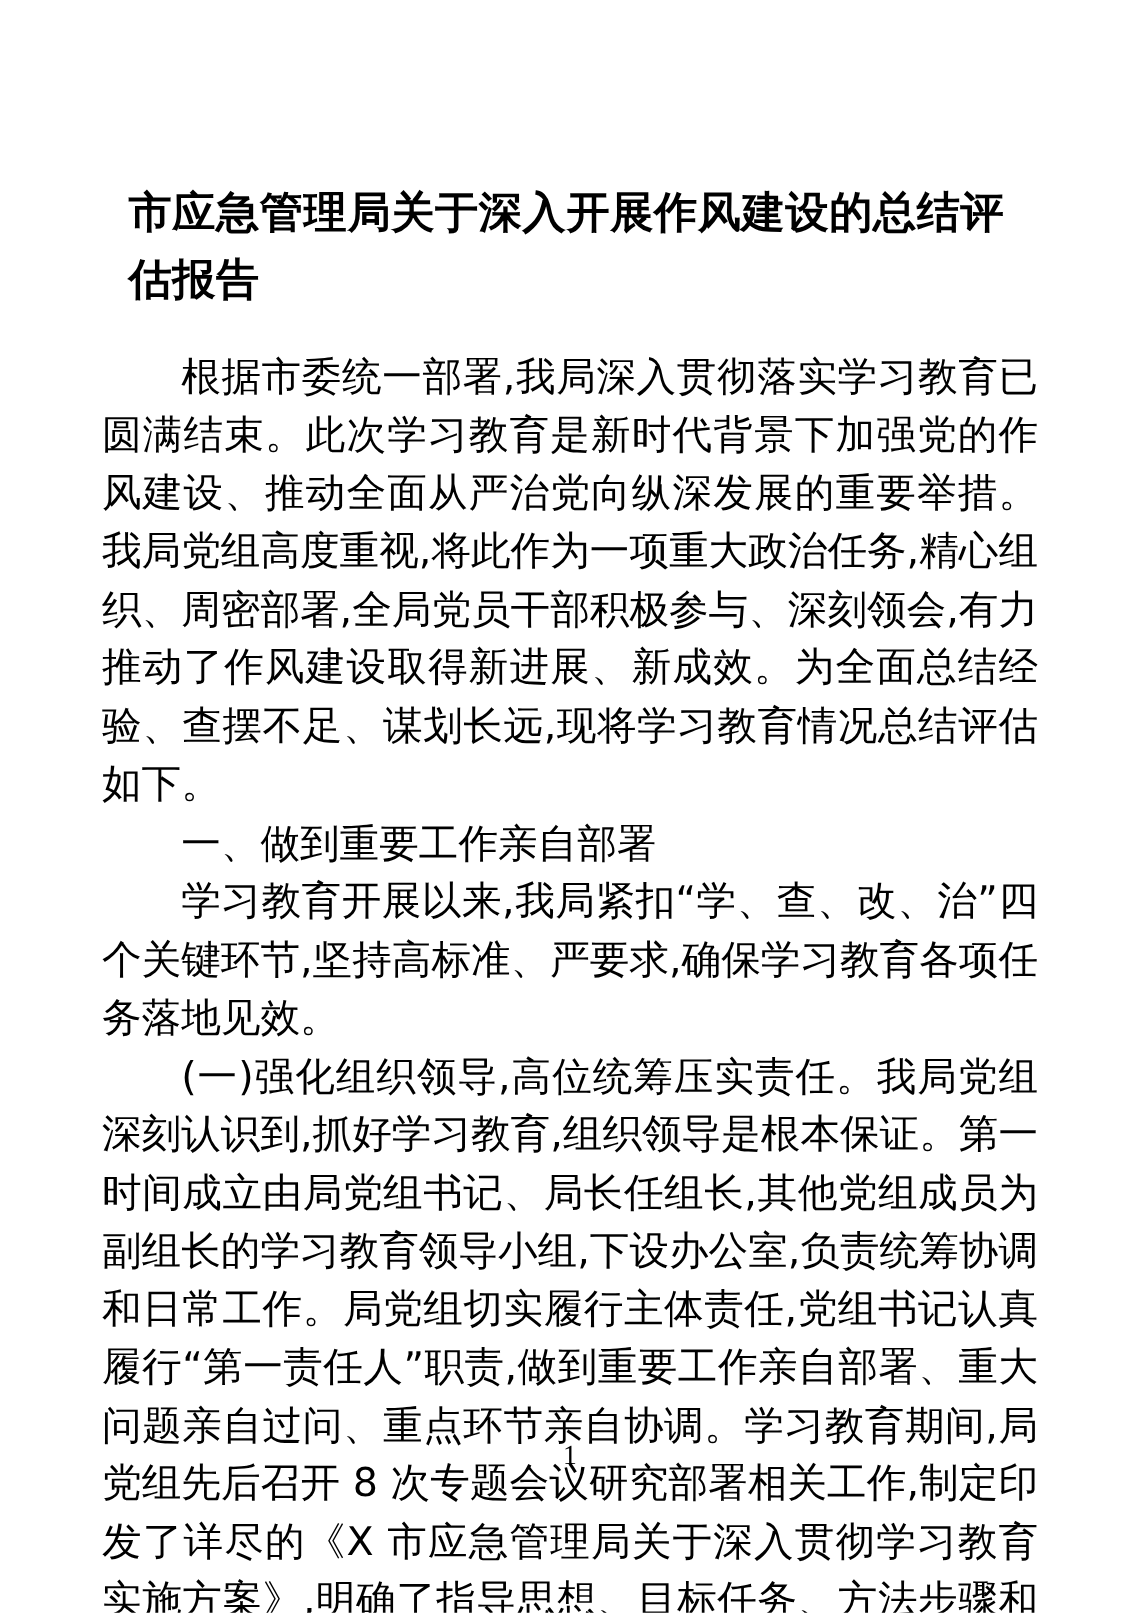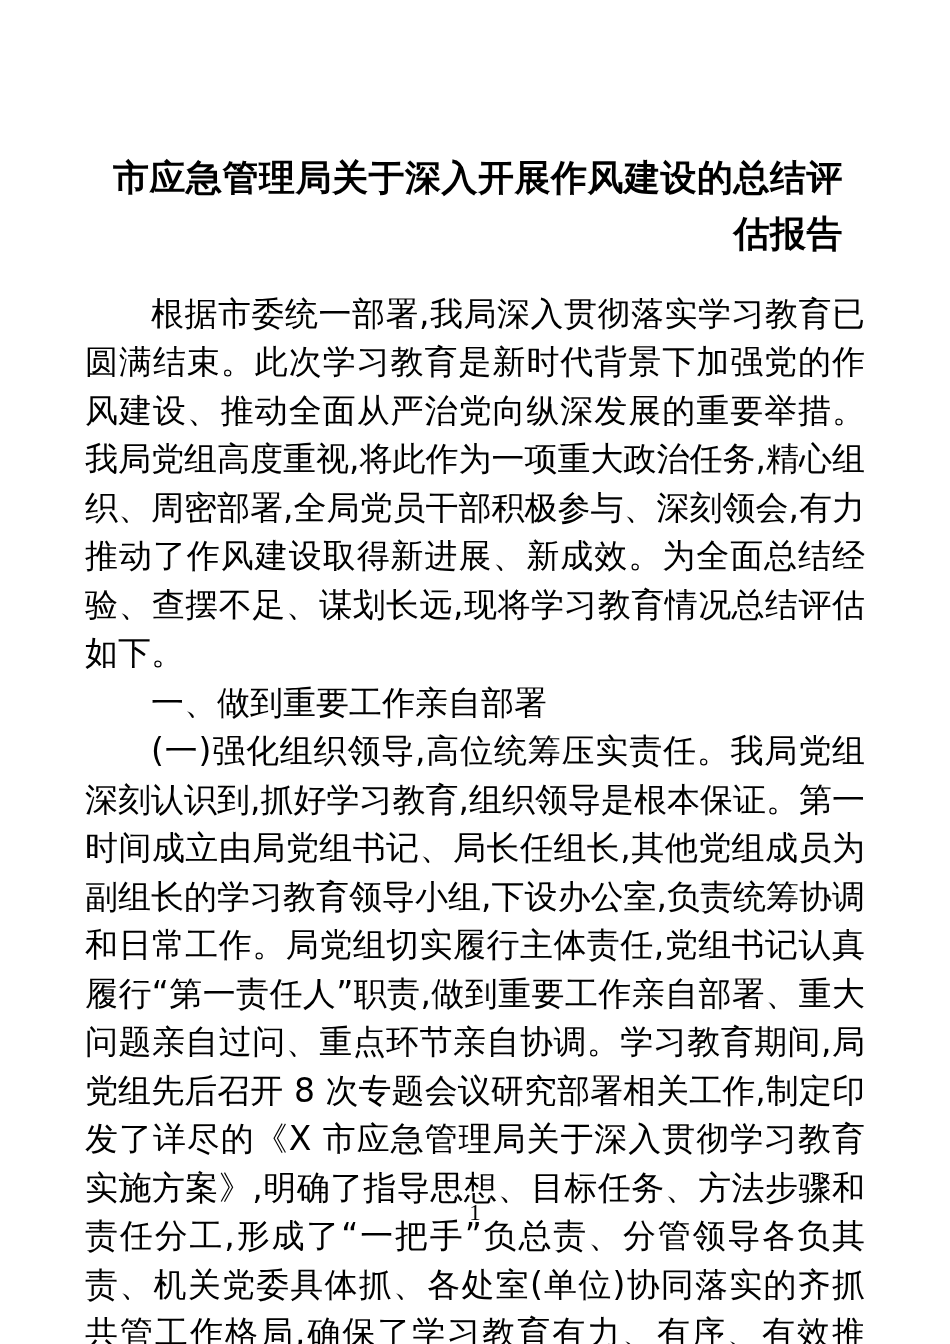--- a/index.html
+++ b/index.html
@@ -19,21 +19,21 @@
     box-sizing: border-box;
     width: 950px;
     height: 1344px;
     padding: 150px 85px 0 85px;
     position: relative;
   }
   .doc-title {
     font-size: 36px;
     font-weight: bold;
     line-height: 1.55;
-    text-align: right;
+    text-align: left;
     letter-spacing: 0.5px;
     margin: 0 0 28px 0;
     padding: 0 22px;
   }
   .body-text {
     font-size: 33px;
     line-height: 1.47;
     text-align: justify;
     text-justify: inter-ideograph;
     margin: 0;
@@ -59,18 +59,19 @@
 </head>
 <body>
 
 <div class="page">
 
   <h1 class="doc-title">市应急管理局关于深入开展作风建设的总结评估报告</h1>
 
   <div class="body-text">
     <p class="para">根据市委统一部署,我局深入贯彻落实学习教育已圆满结束。此次学习教育是新时代背景下加强党的作风建设、推动全面从严治党向纵深发展的重要举措。我局党组高度重视,将此作为一项重大政治任务,精心组织、周密部署,全局党员干部积极参与、深刻领会,有力推动了作风建设取得新进展、新成效。为全面总结经验、查摆不足、谋划长远,现将学习教育情况总结评估如下。</p>
     <p class="para tight">一、做到重要工作亲自部署</p>
+    <p class="para tight">学习教育开展以来,我局紧扣“学、查、改、治”四个关键环节,坚持高标准、严要求,确保学习教育各项任务落地见效。</p>
     <p class="para">(一)强化组织领导,高位统筹压实责任。我局党组深刻认识到,抓好学习教育,组织领导是根本保证。第一时间成立由局党组书记、局长任组长,其他党组成员为副组长的学习教育领导小组,下设办公室,负责统筹协调和日常工作。局党组切实履行主体责任,党组书记认真履行“第一责任人”职责,做到重要工作亲自部署、重大问题亲自过问、重点环节亲自协调。学习教育期间,局党组先后召开 8 次专题会议研究部署相关工作,制定印发了详尽的《X 市应急管理局关于深入贯彻学习教育实施方案》,明确了指导思想、目标任务、方法步骤和责任分工,形成了“一把手”负总责、分管领导各负其责、机关党委具体抓、各处室(单位)协同落实的齐抓共管工作格局,确保了学习教育有力、有序、有效推进。</p>
   </div>
 
   <div class="page-number">1</div>
 
 </div>
 
 </body></html>

